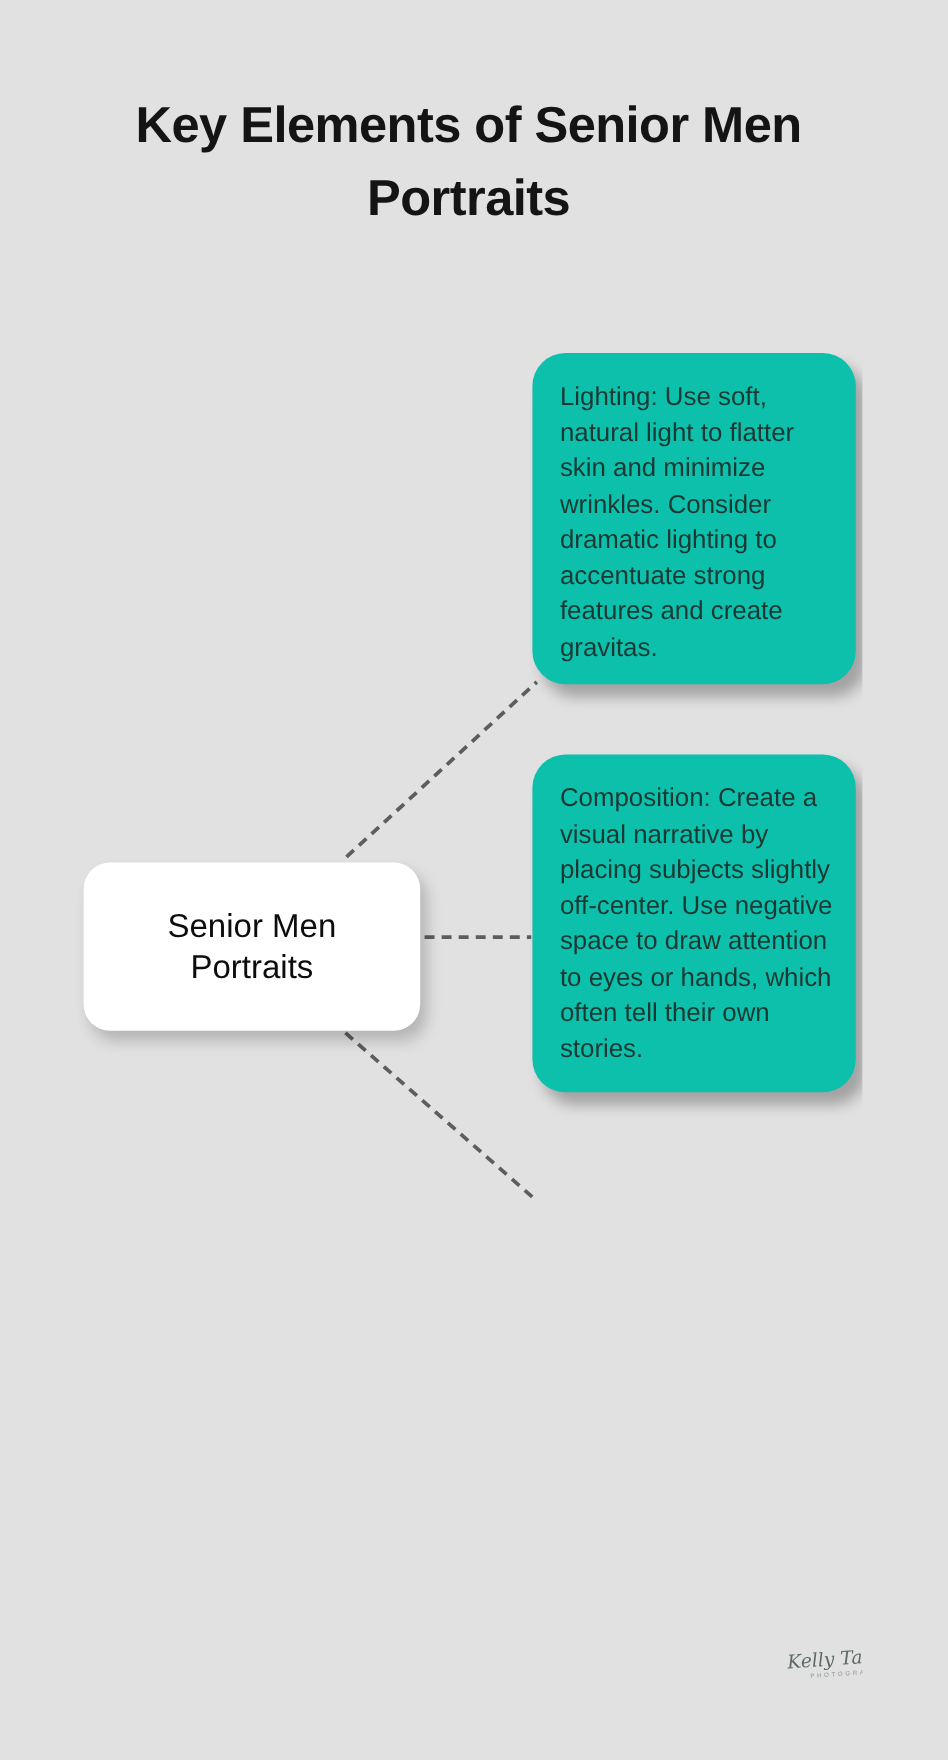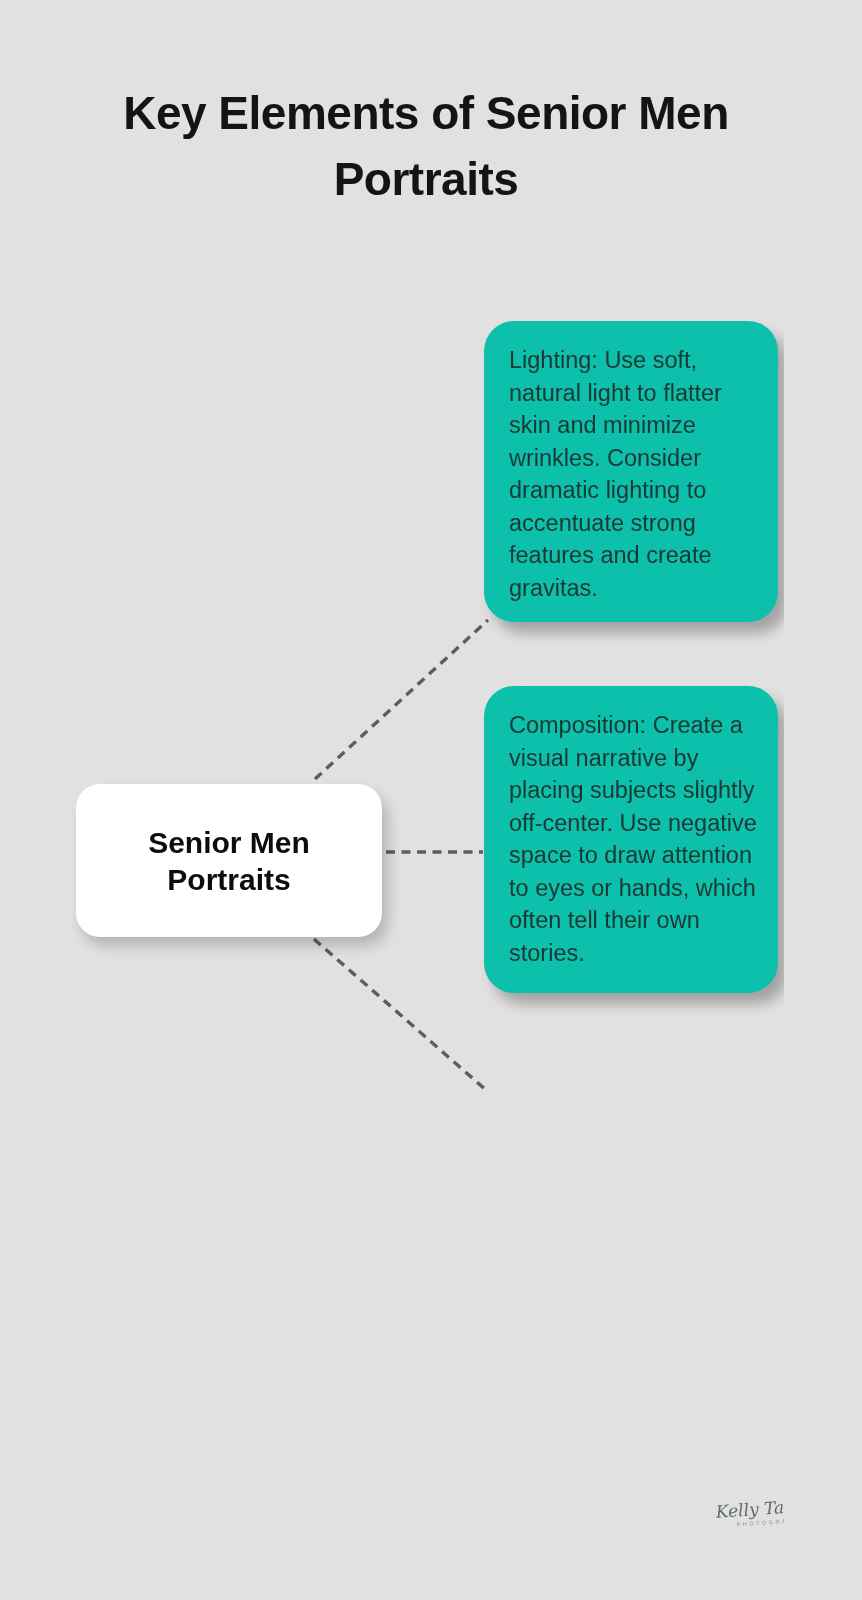--- a/index.html
+++ b/index.html
@@ -43,21 +43,21 @@
     height: 153px;
     background: #ffffff;
     border-radius: 24px;
     box-shadow: 6px 9px 14px rgba(0,0,0,0.20);
     display: flex;
     flex-direction: column;
     align-items: center;
     justify-content: center;
     text-align: center;
     font-size: 30px;
-    font-weight: bold;
+    font-weight: normal;
     line-height: 37px;
     color: #0d0d0d;
   }
   .branch {
     position: absolute;
     left: 484px;
     width: 294px;
     background: #0cc0ab;
     border-radius: 30px;
     box-shadow: 9px 11px 13px rgba(0,0,0,0.28);

